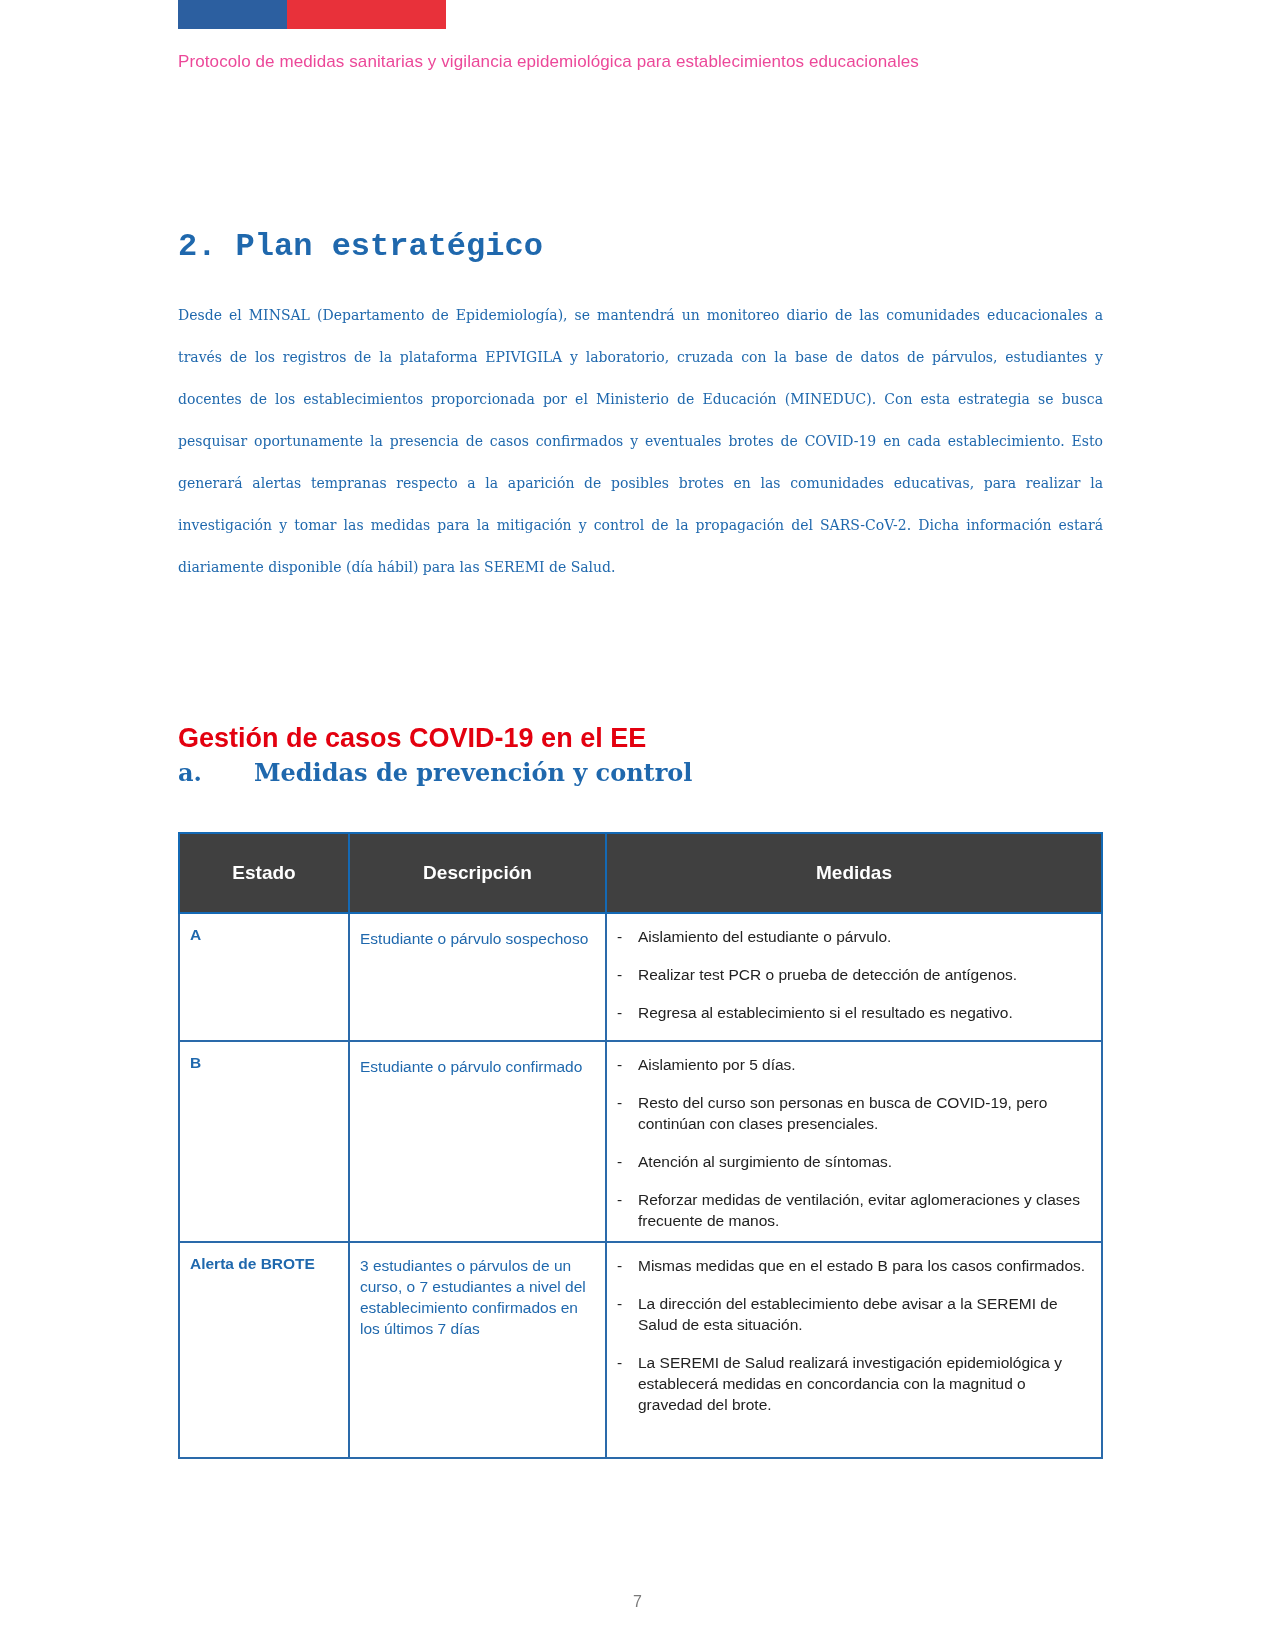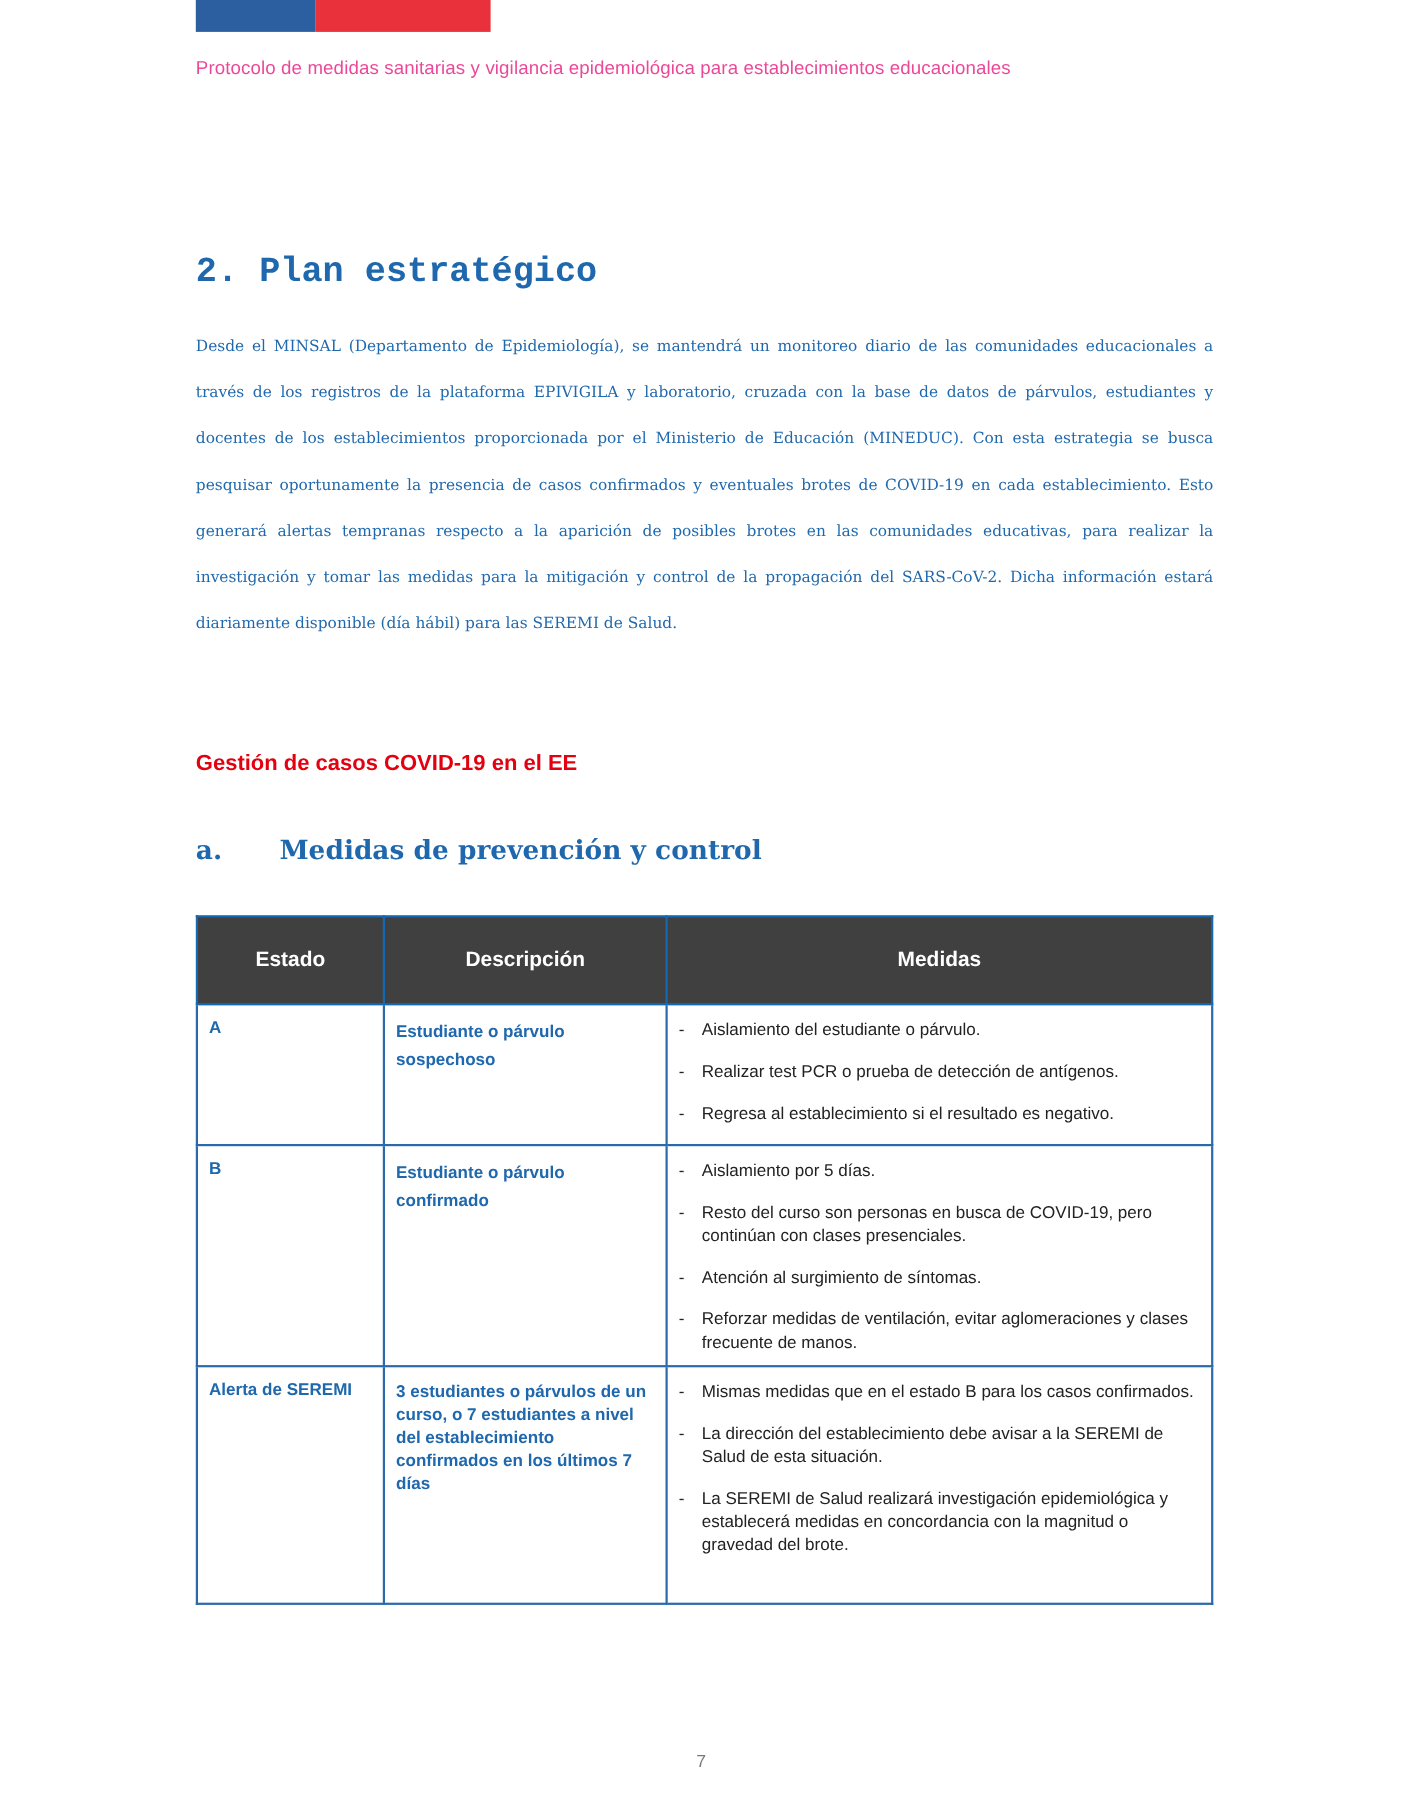--- a/index.html
+++ b/index.html
@@ -3,28 +3,28 @@
 <meta charset="utf-8">
 <style>
   html, body { margin:0; padding:0; background:#ffffff; }
   body { width:1275px; height:1650px; position:relative; overflow:hidden; font-family:"Liberation Sans", sans-serif; }
   .flag { position:absolute; top:0; left:178px; height:29px; width:268px; display:flex; }
   .flag .blue { width:109px; height:100%; background:#2c5fa0; }
   .flag .red { flex:1; height:100%; background:#e8313a; }
   .running-head { position:absolute; top:52px; left:178px; font-size:17px; color:#ec4899; letter-spacing:0.1px; }
   .section-title { position:absolute; top:228px; left:178px; font-size:32px; font-weight:bold; color:#1f68ad; font-family:Liberation Mono, monospace; }
   .intro { position:absolute; top:294px; left:178px; width:925px; font-family:"DejaVu Serif", serif; font-size:14px; line-height:42px; color:#1f68ad; text-align:justify; margin:0; hyphens:manual; }
-  .red-title { position:absolute; top:683px; left:178px; font-size:20px; font-weight:bold; color:#e3000f; }
+  .red-title { position:absolute; top:723px; left:178px; font-size:27px; font-weight:bold; color:#e3000f; }
   .sub-title { position:absolute; top:758px; left:178px; font-size:24px; font-weight:bold; color:#1f68ad; font-family:"DejaVu Serif", serif; display:flex; }
   .sub-title .letter { width:76px; }
   table.measures { position:absolute; top:832px; left:178px; width:925px; border-collapse:collapse; table-layout:fixed; }
   table.measures th { background:#404040; color:#ffffff; font-size:19px; font-weight:bold; height:78px; padding:0; text-align:center; border:2px solid #1469b4; }
   table.measures td { border:2px solid #2a6aaa; vertical-align:top; padding:12px 10px 10px 10px; }
   td.estado { color:#1f68ad; font-weight:bold; font-size:15.5px; }
-  td.desc { color:#1f68ad; font-weight:bold; font-size:15.5px; line-height:25px; }
+  td.desc { color:#1f68ad; font-weight:normal; font-size:15.5px; line-height:25px; }
   td.desc.tight { line-height:21px; }
   td.medidas { font-size:15.5px; color:#222222; padding-left:10px; padding-right:6px; }
   ul.items { list-style:none; margin:0; padding:0; }
   ul.items li { position:relative; padding-left:21px; line-height:21px; margin-bottom:17px; }
   ul.items li:last-child { margin-bottom:0; }
   ul.items li .dash { position:absolute; left:0; top:0; }
   .page-number { position:absolute; top:1593px; left:0; width:1275px; text-align:center; font-size:16px; color:#7a7a7a; }
 </style>
 </head>
 <body>
@@ -78,21 +78,21 @@
       <td class="medidas">
         <ul class="items">
           <li><span class="dash">-</span><span>Aislamiento por 5 días.</span></li>
           <li><span class="dash">-</span><span>Resto del curso son personas en busca de COVID-19, pero continúan con clases presenciales.</span></li>
           <li><span class="dash">-</span><span>Atención al surgimiento de síntomas.</span></li>
           <li><span class="dash">-</span><span>Reforzar medidas de ventilación, evitar aglomeraciones y clases frecuente de manos.</span></li>
         </ul>
       </td>
     </tr>
     <tr style="height:216px;">
-      <td class="estado">Alerta de SEREMI</td>
+      <td class="estado">Alerta de BROTE</td>
       <td class="desc tight">3 estudiantes o párvulos de un curso, o 7 estudiantes a nivel del establecimiento confirmados en los últimos 7 días</td>
       <td class="medidas">
         <ul class="items">
           <li><span class="dash">-</span><span>Mismas medidas que en el estado B para los casos confirmados.</span></li>
           <li><span class="dash">-</span><span>La dirección del establecimiento debe avisar a la SEREMI de Salud de esta situación.</span></li>
           <li><span class="dash">-</span><span>La SEREMI de Salud realizará investigación epidemiológica y establecerá medidas en concordancia con la magnitud o gravedad del brote.</span></li>
         </ul>
       </td>
     </tr>
   </tbody>

